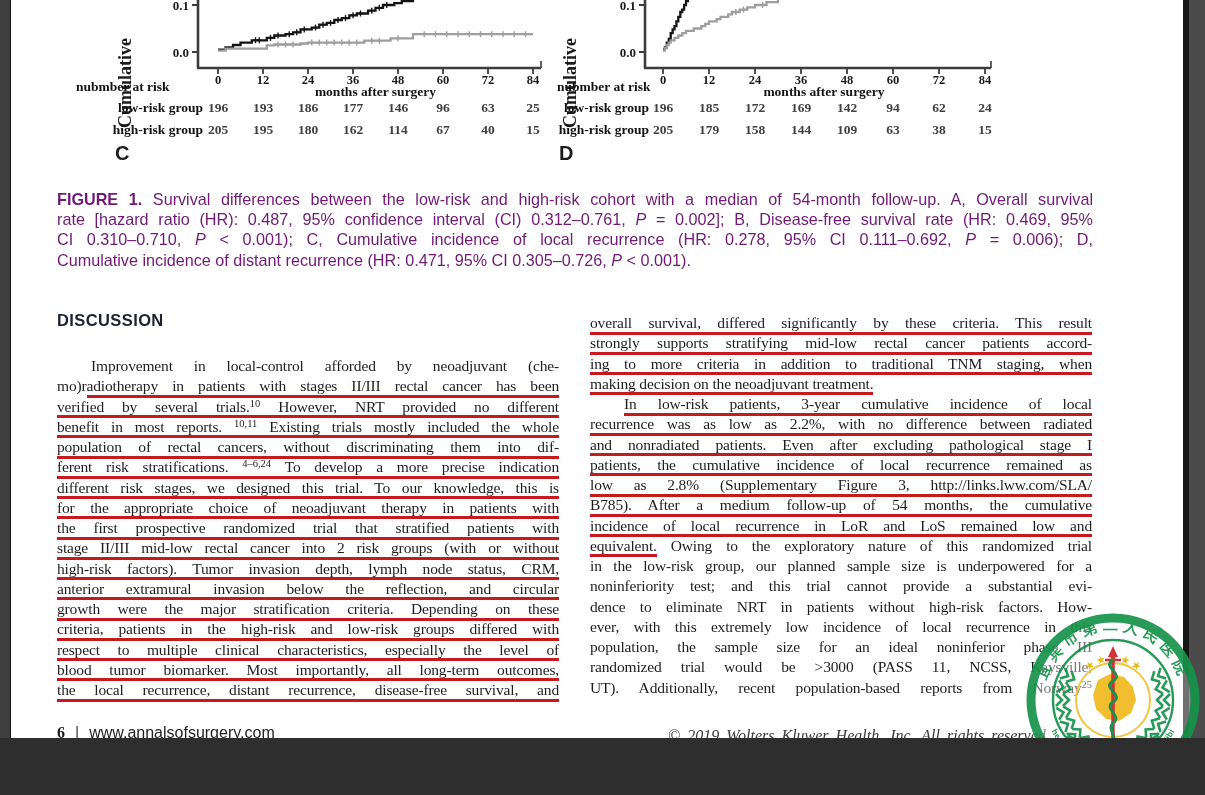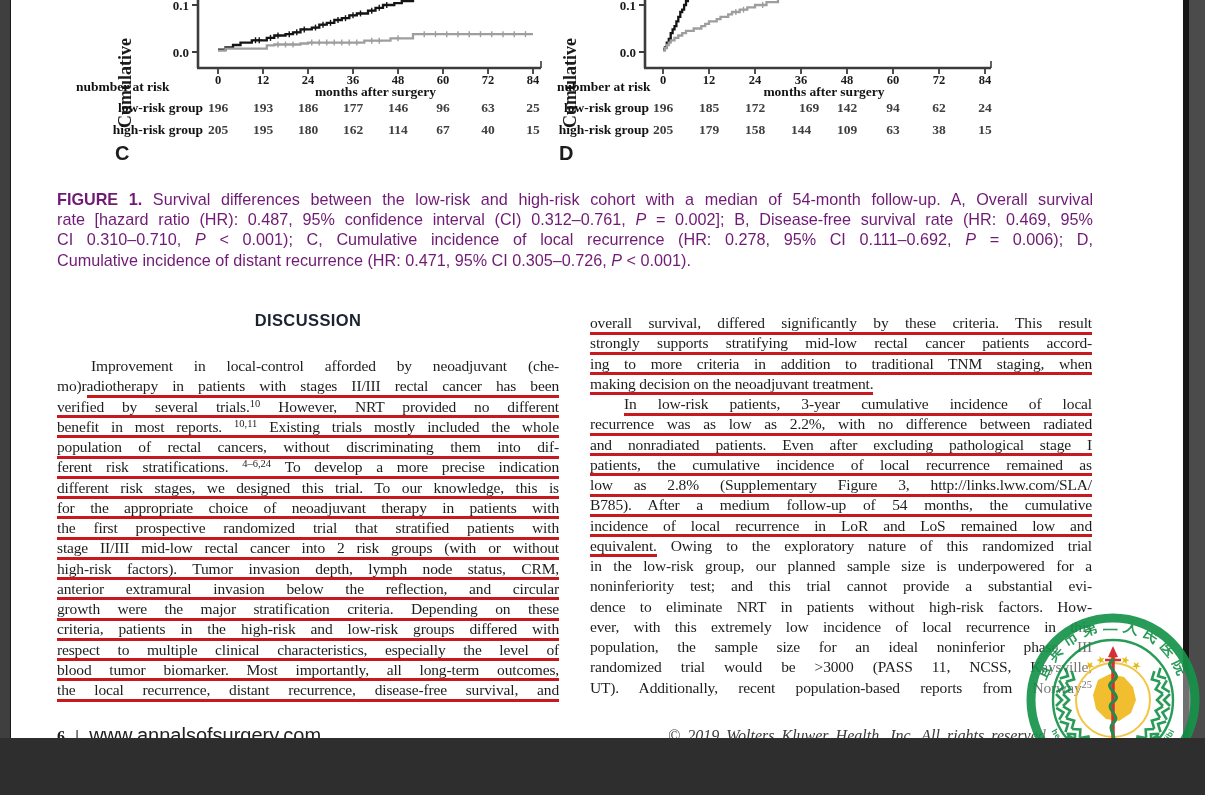--- a/index.html
+++ b/index.html
@@ -15,35 +15,35 @@
   .risklabel{position:absolute;font:bold 13.5px "Liberation Serif",serif;color:#111;z-index:2;}
   .rname{position:absolute;font:bold 13.5px "Liberation Serif",serif;color:#111;text-align:right;z-index:2;}
   .rnum{position:absolute;font:bold 13.5px "Liberation Serif",serif;color:#404040;transform:translateX(-50%);z-index:2;}
   .pletter{position:absolute;font:bold 20px "Liberation Sans",sans-serif;color:#1c1c1c;z-index:2;}
   #caption{position:absolute;left:57px;top:189px;width:1036px;z-index:2;
            font-family:Liberation Sans, sans-serif;font-size:16.2px;line-height:20.2px;color:#701a75;}
   .cap-line{text-align:justify;text-align-last:justify;}
   .cap-line.nj{text-align-last:left;}
   .cap-b{font-weight:bold;}
   .it{font-style:italic;}
-  #discussion-heading{position:absolute;left:57px;top:311px;width:502px;text-align:center;z-index:2;
+  #discussion-heading{position:absolute;left:57px;top:311px;width:502px;text-align:left;z-index:2;
            font:bold 16.5px "Liberation Sans",sans-serif;letter-spacing:.4px;color:#1a2330;}
   .col{position:absolute;width:502px;z-index:2;font-family:"Liberation Serif",serif;
        font-size:15.5px;letter-spacing:-0.15px;line-height:20.25px;color:#1d1d1d;}
   #left-col{left:57px;top:356px;}
   #right-col{left:590px;top:313px;}
   .tl{text-align:justify;text-align-last:justify;height:20.25px;}
   .tl.nj{text-align-last:left;}
   .tl.ind{text-indent:34px;}
   .rl{border-bottom:3.6px solid #c81a1e;padding-bottom:.5px;}
   sup{font-size:10.5px;vertical-align:5px;line-height:0;letter-spacing:0;}
   #footer-left{position:absolute;left:57px;top:724px;z-index:2;font-size:16px;color:#1c1c1c;}
   #footer-left .pg{font:bold 16px "Liberation Serif",serif;}
   #footer-left .sep{margin:0 10px;color:#444;font-family:"Liberation Sans",sans-serif;}
-  #footer-left .url{font-family:"Liberation Sans",sans-serif;font-size:20px;color:#222;}
+  #footer-left .url{font-family:"Liberation Sans",sans-serif;font-size:16px;color:#222;}
   #footer-right{position:absolute;left:668px;top:727px;z-index:2;
       font:italic 16px "Liberation Serif",serif;color:#3a3a3a;word-spacing:3px;}
   #bottom-notice{position:absolute;left:59px;top:764px;z-index:2;
       font-family:"Liberation Sans",sans-serif;font-size:21.5px;letter-spacing:.7px;color:#595959;}
   #stamp{position:absolute;left:1023px;top:610px;width:180px;height:180px;z-index:10;opacity:.92;}
 </style>
 </head>
 <body>
 
 <div id="page">
@@ -210,21 +210,21 @@
       <div class="rnum" style="left: 353px; top: 122px;">162</div>
       <div class="rnum" style="left: 398px; top: 122px;">114</div>
       <div class="rnum" style="left: 443px; top: 122px;">67</div>
       <div class="rnum" style="left: 488px; top: 122px;">40</div>
       <div class="rnum" style="left: 533px; top: 122px;">15</div>
       <div class="risklabel" style="left: 557px; top: 79px;">nubmber at risk</div>
       <div class="rname" style="left: 499px; top: 100px; width: 150px;">low-risk group</div>
       <div class="rnum" style="left: 663px; top: 100px;">196</div>
       <div class="rnum" style="left: 709px; top: 100px; text-align: right;">185</div>
       <div class="rnum" style="left: 755px; top: 100px;">172</div>
-      <div class="rnum" style="left: 801px; top: 100px; margin-left: 8px;">169</div>
+      <div class="rnum" style="left: 801px; top: 100px;">169</div>
       <div class="rnum" style="left: 847px; top: 100px;">142</div>
       <div class="rnum" style="left: 893px; top: 100px;">94</div>
       <div class="rnum" style="left: 939px; top: 100px;">62</div>
       <div class="rnum" style="left: 985px; top: 100px;">24</div>
       <div class="rname" style="left: 499px; top: 122px; width: 150px;">high-risk group</div>
       <div class="rnum" style="left: 663px; top: 122px;">205</div>
       <div class="rnum" style="left: 709px; top: 122px;">179</div>
       <div class="rnum" style="left: 755px; top: 122px; text-align: center;">158</div>
       <div class="rnum" style="left: 801px; top: 122px;">144</div>
       <div class="rnum" style="left: 847px; top: 122px;">109</div>

